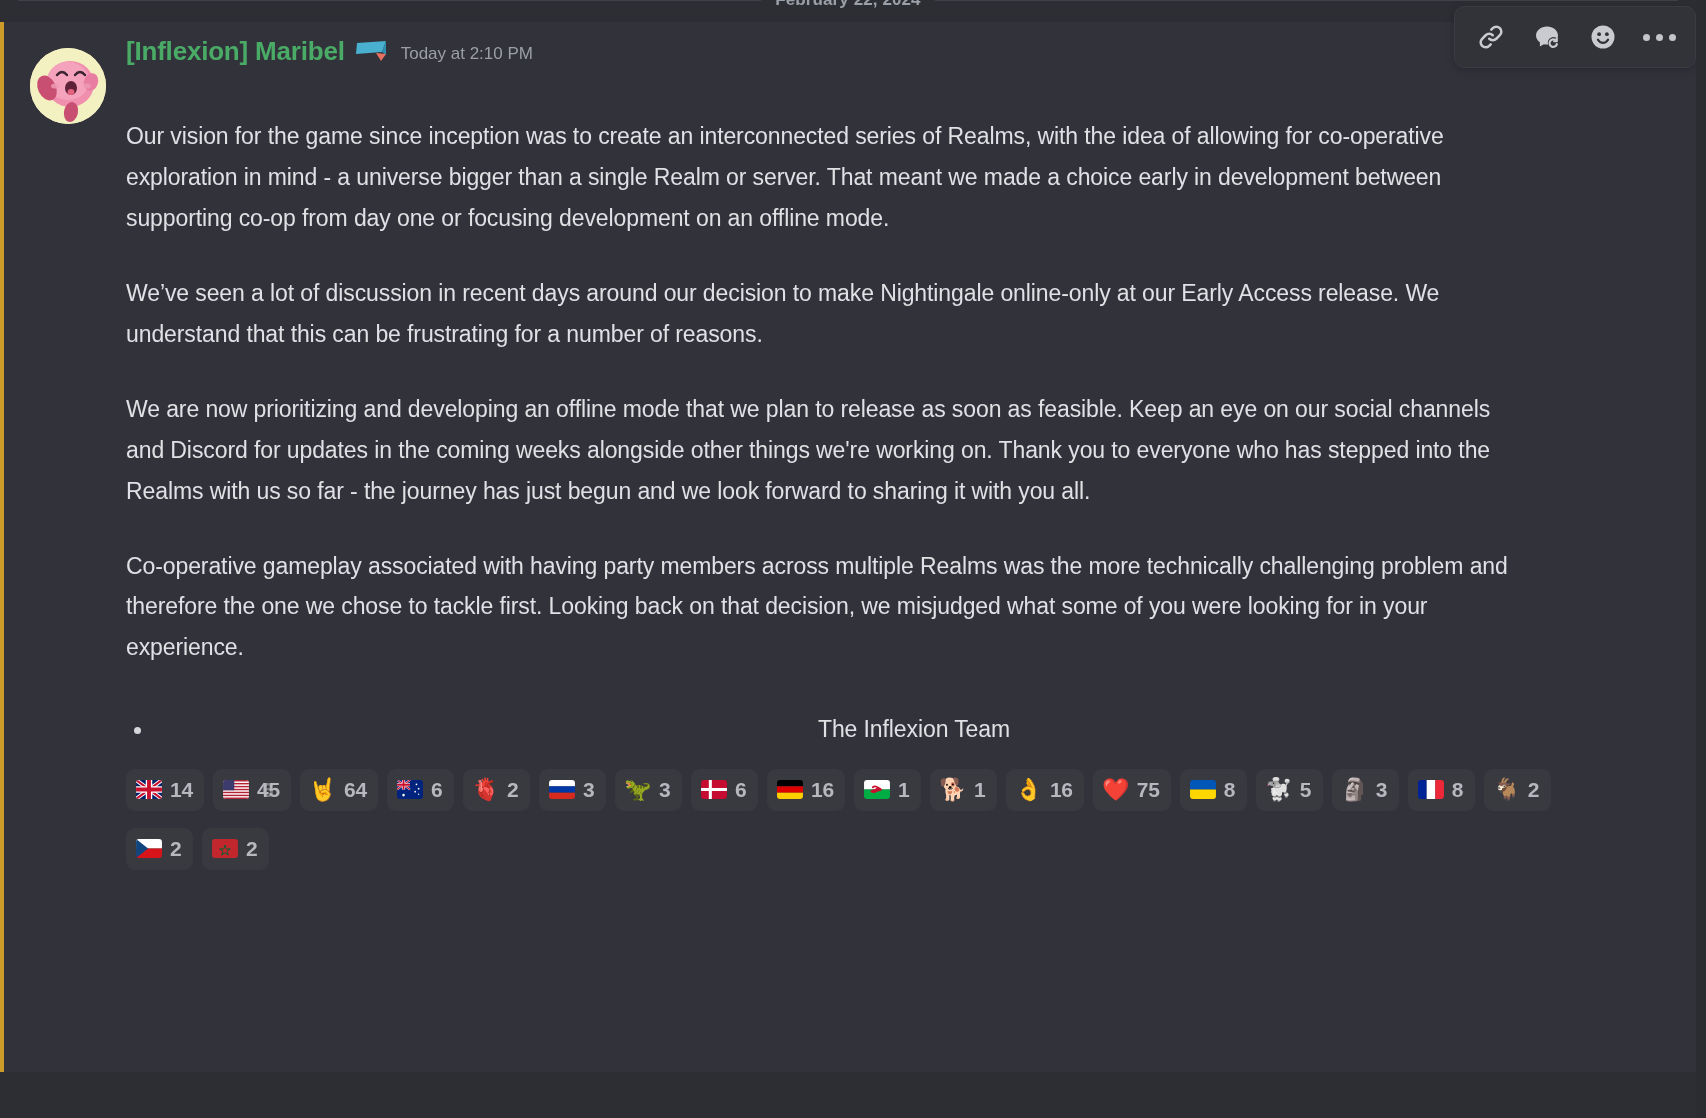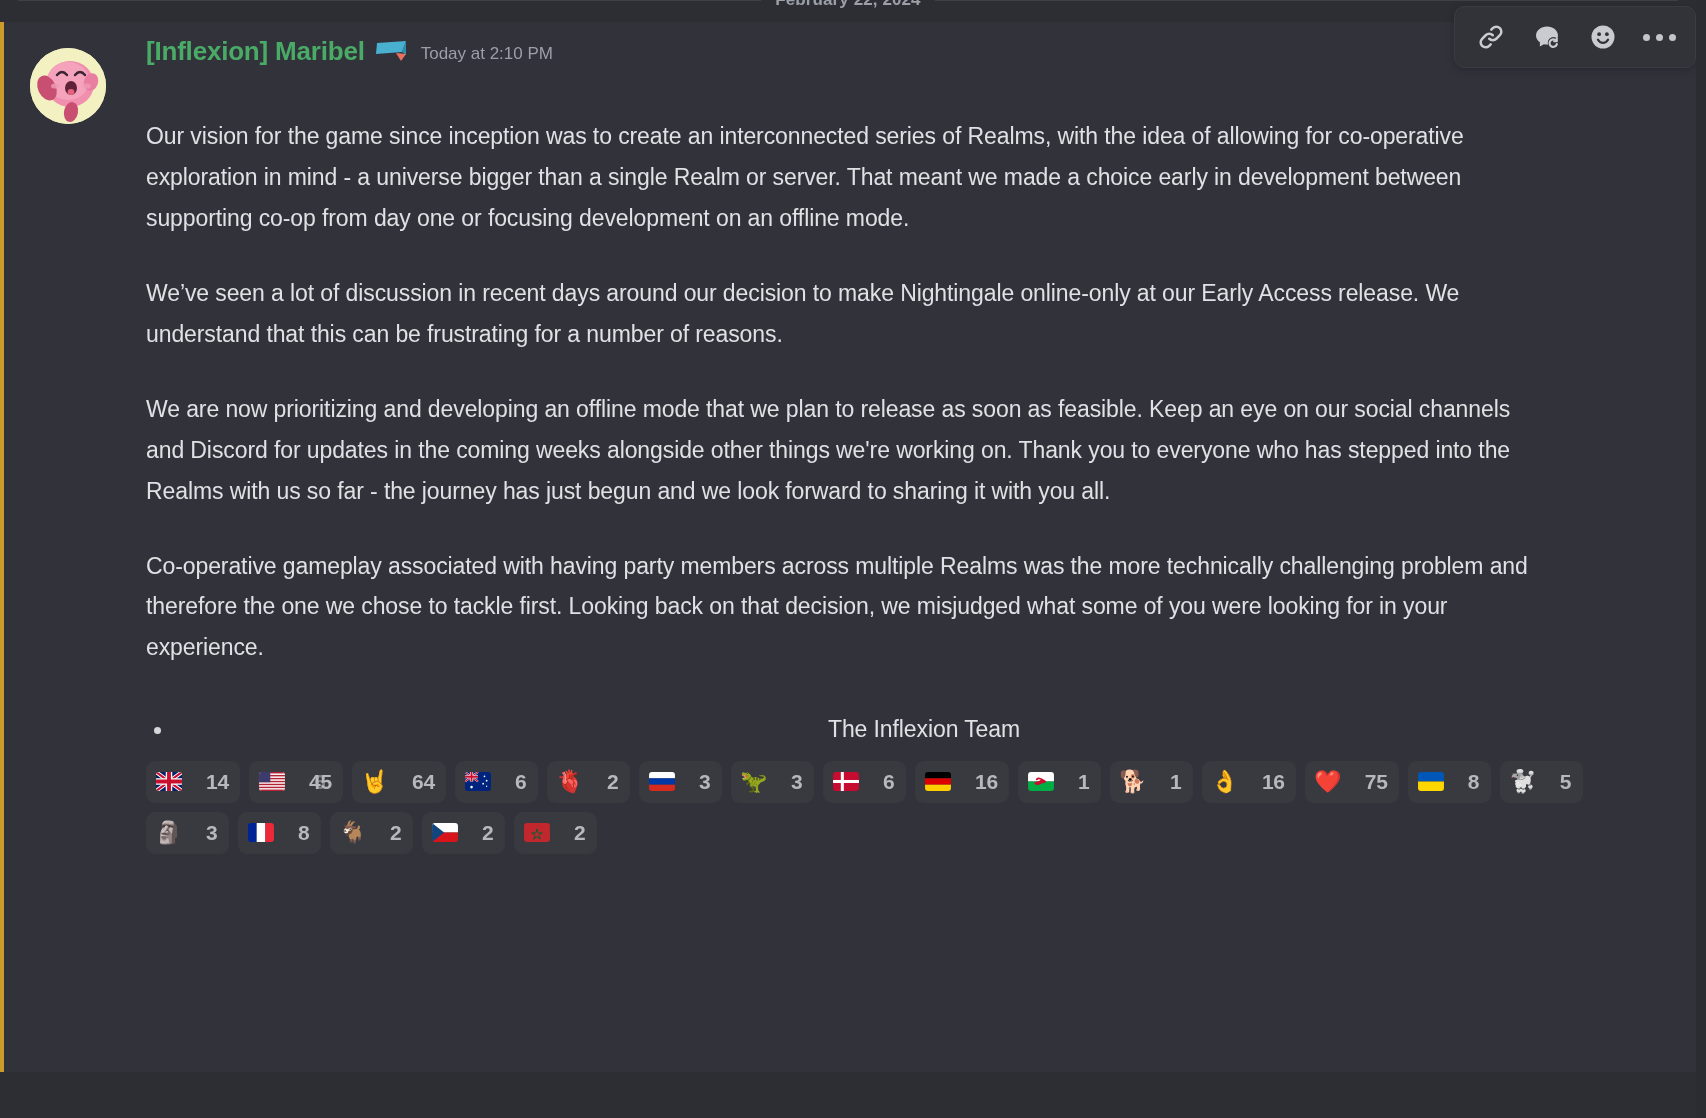--- a/index.html
+++ b/index.html
@@ -52,21 +52,21 @@
     position: absolute;
     top: 22px;
     left: 0;
     width: 1696px;
     min-height: 1050px;
     background: #32323b;
     border-left: 4px solid #cd9b2a;
     padding: 14px 0 0 0;
   }
 
-  .msg-inner { position: relative; padding: 0 24px 0 36px; }
+  .msg-inner { position: relative; padding: 0 24px 0 16px; }
 
   
   .avatar {
     position: absolute;
     left: 26px;
     top: 12px;
     width: 76px;
     height: 76px;
     border-radius: 50%;
     overflow: hidden;
@@ -162,26 +162,27 @@
     margin-top: 14px;
     display: flex;
     flex-wrap: wrap;
     gap: 9px 9px;
     max-width: 1480px;
     padding-bottom: 14px;
   }
   .reaction {
     display: flex;
     align-items: center;
-    gap: 24px;
+    gap: 8px;
     height: 42px;
     padding: 0 11px 0 10px;
     background: #393940;
     border-radius: 9px;
     cursor: pointer;
+    margin-top: 8px;
   }
   .reaction .emo {
     width: 26px;
     height: 26px;
     display: flex;
     align-items: center;
     justify-content: center;
     font-size: 22px;
     line-height: 1;
   }

